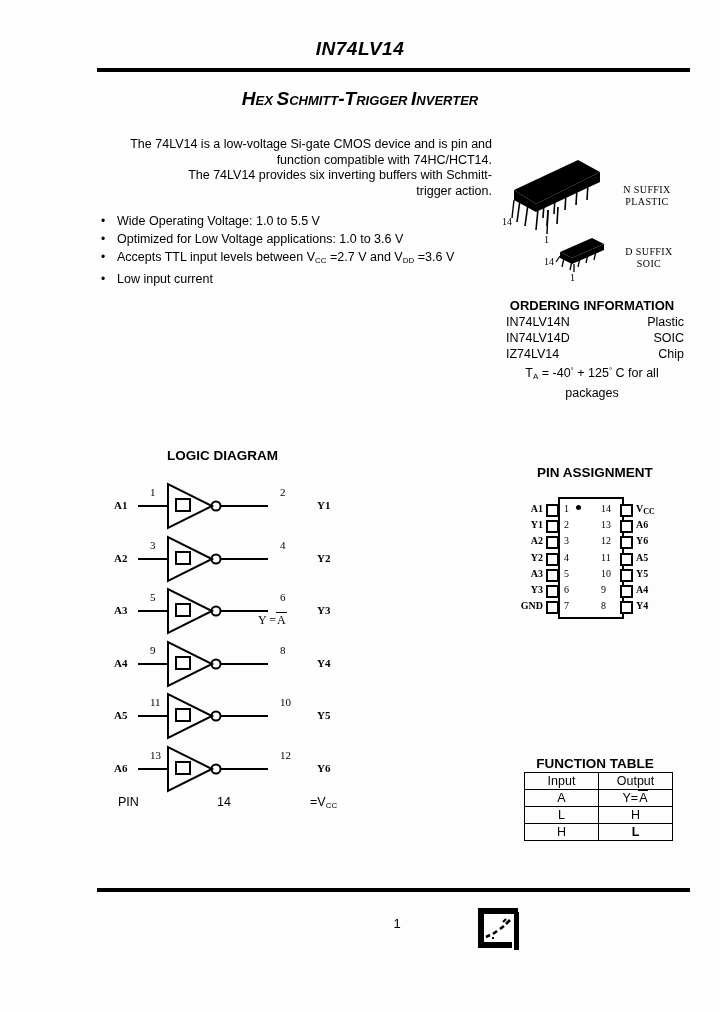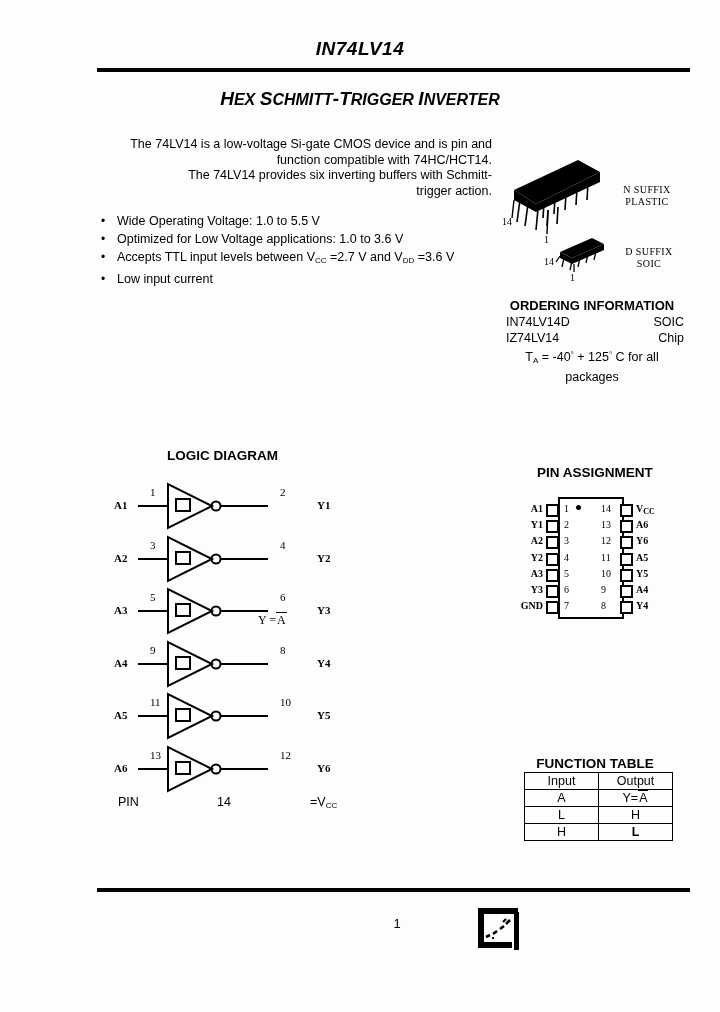--- a/index.html
+++ b/index.html
@@ -36,21 +36,21 @@
     background: #000;
   }
   #subtitle {
     left: 0; top: 88px; width: 720px;
     text-align: center;
     font-weight: bold;
     font-style: italic;
     font-size: 19px;
   }
   #subtitle .sc { font-size: 19px; }
-  #subtitle .sm { font-size: 16px; font-style: italic; }
+  #subtitle .sm { font-size: 13px; font-style: italic; }
 
   
   #intro {
     left: 97px; top: 137px; width: 395px;
     font-size: 12.5px;
     line-height: 15.5px;
   }
   #intro p { margin: 0; text-align: right; }
   #intro p.p1 { text-indent: 26px; }
   #intro p.p2 { text-indent: 62px; }
@@ -284,20 +284,24 @@
       <span>SOIC</span>
     </div>
     <div class="pkg-pinnum" style="left:2px; top:64px;">14</div>
     <div class="pkg-pinnum" style="left:44px; top:82px;">1</div>
     <div class="pkg-pinnum" style="left:44px; top:104px;">14</div>
     <div class="pkg-pinnum" style="left:70px; top:120px;">1</div>
   </div>
 
   <div class="abs" id="ordering">
     <div class="oi-title">ORDERING INFORMATION</div>
+    <div class="oi-row">
+      <span>IN74LV14N</span>
+      <span>Plastic</span>
+    </div>
     <div class="oi-row">
       <span>IN74LV14D</span>
       <span>SOIC</span>
     </div>
     <div class="oi-row">
       <span>IZ74LV14</span>
       <span>Chip</span>
     </div>
     <div class="oi-temp">
       <span>T</span><sub>A</sub><span> = -40</span><sup>°</sup><span> + 125</span><sup>°</sup><span> C for all</span>

